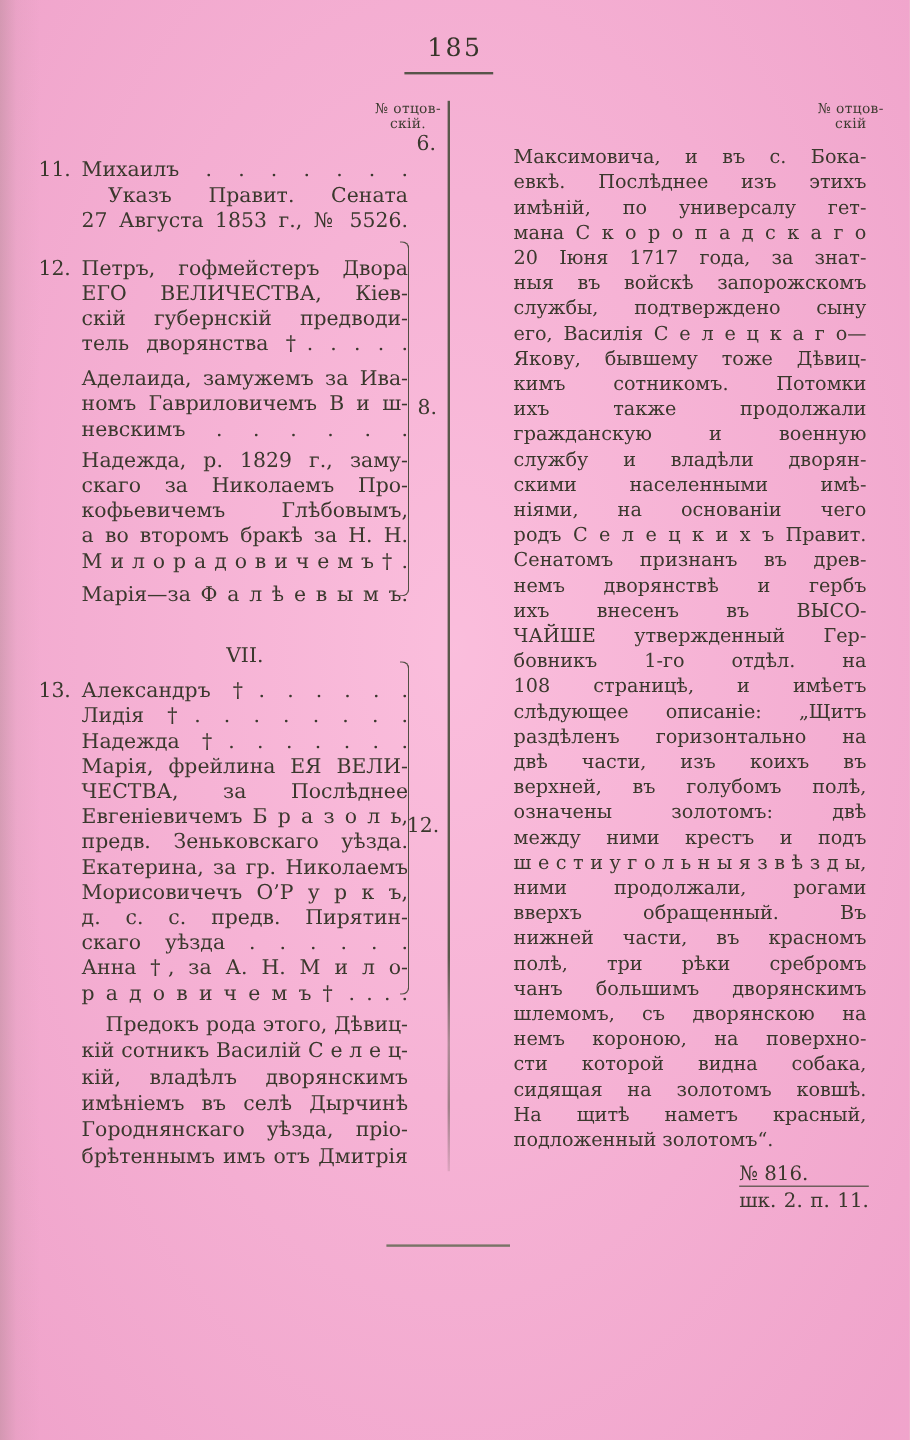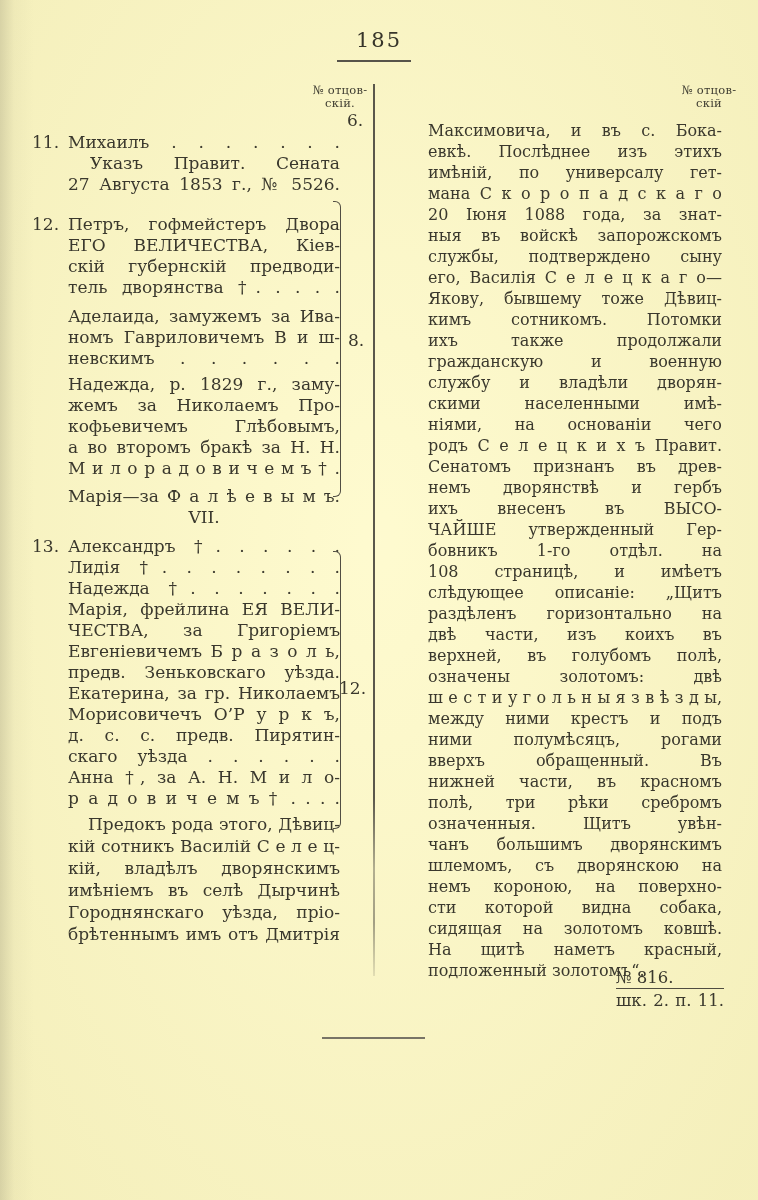--- a/index.html
+++ b/index.html
@@ -1,19 +1,19 @@
 <!DOCTYPE html>
 <html><head>
 <meta charset="utf-8">
 <style>
   html,body{margin:0;padding:0;}
   body{background:#d9d6c6; font-family:"DejaVu Serif", serif;}
   .page{
     position:relative; width:758px; height:1200px; margin:0 auto;
-    background:#fef9c3; color:#3a382d; overflow:hidden;
+    background:#f9a8d4; color:#3a382d; overflow:hidden;
   }
   .page::before{
     content:''; position:absolute; inset:0; pointer-events:none;
     background:
       linear-gradient(90deg, rgba(110,105,85,0.22), rgba(110,105,85,0.05) 14px, rgba(110,105,85,0) 34px),
       radial-gradient(ellipse at 50% 45%, rgba(255,255,245,0.25), rgba(120,112,88,0.07) 95%);
   }
   .pageno{
     position:absolute; left:0; top:28px; width:100%;
     text-align:center; font-size:21px; letter-spacing:2px; color:#37352a;
@@ -89,52 +89,52 @@
       <div class="ln" style="text-indent: 22px;">Указъ Правит. Сената</div>
       <div class="ln">27 Августа 1853 г., № 5526.</div>
       <div class="ln" style="margin-top: 19px;"><span class="eno">12.</span>Петръ, гофмейстеръ Двора</div>
       <div class="ln">ЕГО ВЕЛИЧЕСТВА, Кіев-</div>
       <div class="ln">скій губернскій предводи-</div>
       <div class="ln">тель дворянства †. . . . .</div>
       <div class="ln" style="margin-top: 8px;">Аделаида, замужемъ за Ива-</div>
       <div class="ln">номъ Гавриловичемъ В и ш-</div>
       <div class="ln">невскимъ . . . . . .</div>
       <div class="ln" style="margin-top: 5px;">Надежда, р. 1829 г., заму-</div>
-      <div class="ln">жемъ за Николаемъ Про-</div>
+      <div class="ln">скаго за Николаемъ Про-</div>
       <div class="ln">кофьевичемъ Глѣбовымъ,</div>
       <div class="ln">а во второмъ бракѣ за Н. Н.</div>
       <div class="ln">М и л о р а д о в и ч е м ъ † .</div>
       <div class="ln" style="margin-top: 7px;">Марія—за Ф а л ѣ е в ы м ъ.</div>
-      <div class="ln c" style=" text-align: center;">VII.</div>
+      <div class="ln c" style="margin-top: 30px; text-align: center;">VII.</div>
       <div class="ln" style="margin-top: 8px;"><span class="eno">13.</span>Александръ †. . . . . .</div>
       <div class="ln">Лидія †. . . . . . . .</div>
       <div class="ln">Надежда †. . . . . . .</div>
       <div class="ln">Марія, фрейлина ЕЯ ВЕЛИ-</div>
-      <div class="ln">ЧЕСТВА, за Григоріемъ</div>
+      <div class="ln">ЧЕСТВА, за Послѣднее</div>
       <div class="ln">Евгеніевичемъ Б р а з о л ь,</div>
       <div class="ln">предв. Зеньковскаго уѣзда.</div>
       <div class="ln">Екатерина, за гр. Николаемъ</div>
       <div class="ln">Морисовичечъ О’Р у р к ъ,</div>
       <div class="ln">д. с. с. предв. Пирятин-</div>
       <div class="ln">скаго уѣзда . . . . . .</div>
       <div class="ln">Анна †, за А. Н. М и л о-</div>
       <div class="ln">р а д о в и ч е м ъ † . . . .</div>
       <div class="ln l22" style="margin-top: 4px; text-indent: 20px;">Предокъ рода этого, Дѣвиц-</div>
       <div class="ln l22">кій сотникъ Василій С е л е ц-</div>
       <div class="ln l22">кій, владѣлъ дворянскимъ</div>
       <div class="ln l22">имѣніемъ въ селѣ Дырчинѣ</div>
       <div class="ln l22">Городнянскаго уѣзда, пріо-</div>
       <div class="ln l22">брѣтеннымъ имъ отъ Дмитрія</div>
     </div>
   <div class="col col-right">
       <div class="ln">Максимовича, и въ с. Бока-</div>
       <div class="ln">евкѣ. Послѣднее изъ этихъ</div>
       <div class="ln">имѣній, по универсалу гет-</div>
       <div class="ln">мана С к о р о п а д с к а г о</div>
-      <div class="ln">20 Іюня 1088 года, за знат-</div>
+      <div class="ln">20 Іюня 1717 года, за знат-</div>
       <div class="ln">ныя въ войскѣ запорожскомъ</div>
       <div class="ln">службы, подтверждено сыну</div>
       <div class="ln">его, Василія С е л е ц к а г о—</div>
       <div class="ln">Якову, бывшему тоже Дѣвиц-</div>
       <div class="ln">кимъ сотникомъ. Потомки</div>
       <div class="ln">ихъ также продолжали</div>
       <div class="ln">гражданскую и военную</div>
       <div class="ln">службу и владѣли дворян-</div>
       <div class="ln">скими населенными имѣ-</div>
       <div class="ln">ніями, на основаніи чего</div>
@@ -143,27 +143,26 @@
       <div class="ln">немъ дворянствѣ и гербъ</div>
       <div class="ln">ихъ внесенъ въ ВЫСО-</div>
       <div class="ln">ЧАЙШЕ утвержденный Гер-</div>
       <div class="ln">бовникъ 1-го отдѣл. на</div>
       <div class="ln">108 страницѣ, и имѣетъ</div>
       <div class="ln">слѣдующее описаніе: „Щитъ</div>
       <div class="ln">раздѣленъ горизонтально на</div>
       <div class="ln">двѣ части, изъ коихъ въ</div>
       <div class="ln">верхней, въ голубомъ полѣ,</div>
       <div class="ln">означены золотомъ: двѣ</div>
+      <div class="ln">между ними крестъ и подъ</div>
       <div class="ln">ш е с т и у г о л ь н ы я з в ѣ з д ы,</div>
-      <div class="ln">между ними крестъ и подъ</div>
-      <div class="ln">ними полумѣсяцъ, рогами</div>
+      <div class="ln">ними продолжали, рогами</div>
       <div class="ln">вверхъ обращенный. Въ</div>
       <div class="ln">нижней части, въ красномъ</div>
       <div class="ln">полѣ, три рѣки сребромъ</div>
-      <div class="ln">означенныя. Щитъ увѣн-</div>
       <div class="ln">чанъ большимъ дворянскимъ</div>
       <div class="ln">шлемомъ, съ дворянскою на</div>
       <div class="ln">немъ короною, на поверхно-</div>
       <div class="ln">сти которой видна собака,</div>
       <div class="ln">сидящая на золотомъ ковшѣ.</div>
       <div class="ln">На щитѣ наметъ красный,</div>
       <div class="ln nj">подложенный золотомъ“.</div>
     </div>
 
   <div class="brace b1"></div>

